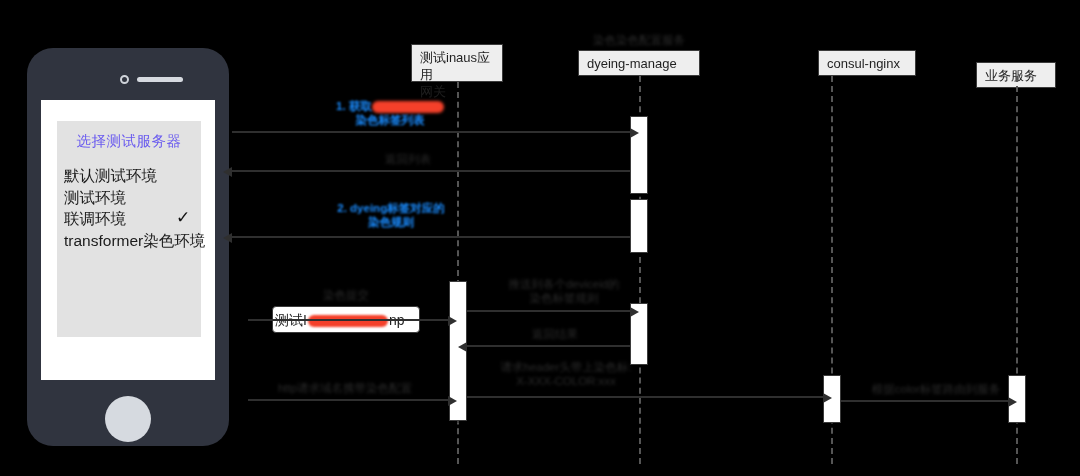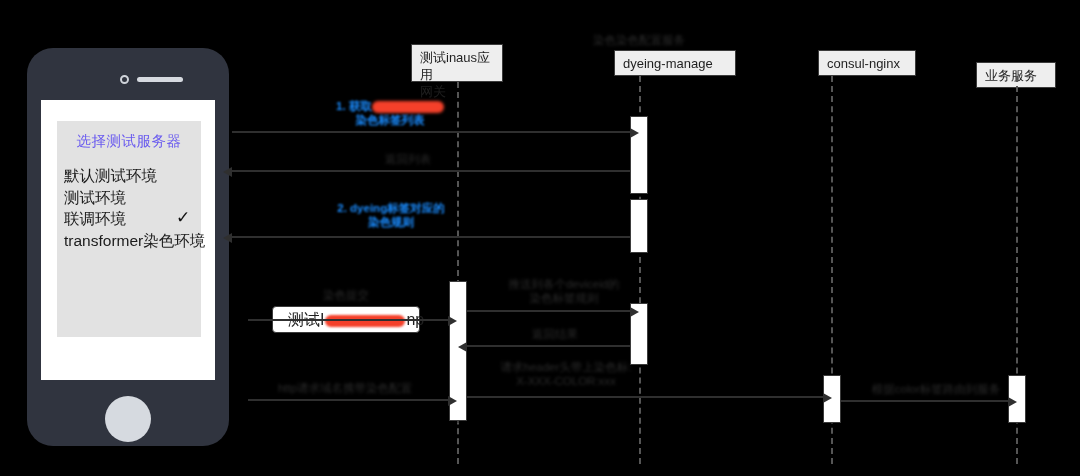--- a/index.html
+++ b/index.html
@@ -45,21 +45,21 @@
   .lbl{position:absolute;color:#2b2b2b;font-size:11.5px;text-align:center;line-height:14px;
        white-space:nowrap;filter:blur(1.6px);}
   .lbl.blue{color:#1a8cff;font-weight:bold;filter:blur(1.2px);}
 
   .redact{display:inline-block;background:#f4402a;border-radius:8px;height:12px;
           vertical-align:middle;filter:blur(1.1px);}
 
   
   .inbox{position:absolute;background:#fff;border:1.6px solid #3b3b3b;border-radius:4px;
          box-shadow:2px 2px 0 rgba(0,0,0,.3);
-         color:#1f1f1f;font-size:16px;line-height:22px;padding:2px 15px;box-sizing:border-box;
+         color:#1f1f1f;font-size:14px;line-height:22px;padding:2px 2px;box-sizing:border-box;
          white-space:nowrap;}
 </style>
 </head>
 <body>
 
 <div id="stage">
 
   <div class="phone">
     <div class="phone-cam"></div>
     <div class="phone-speaker"></div>
@@ -88,21 +88,21 @@
     </div>
     <div class="phone-home"></div>
   </div>
 
   <div class="life" style="left:411px;top:44px;">
     <div class="hdr" style="width:92px;height:38px;">测试inaus应用<br>网关</div>
   </div>
 
   <div class="lbl" style="left:584px;top:33px;width:110px;">染色染色配置服务</div>
   <div class="life" style="left:578px;top:50px;">
-    <div class="hdr" style="width:122px;height:26px;margin-left:36px;">dyeing-manage</div>
+    <div class="hdr" style="width:122px;height:26px;">dyeing-manage</div>
   </div>
 
   <div class="life" style="left:818px;top:50px;">
     <div class="hdr" style="width:98px;height:26px;">consul-nginx</div>
   </div>
 
   <div class="life" style="left:976px;top:62px;">
     <div class="hdr" style="width:80px;height:26px;">业务服务</div>
   </div>
 

